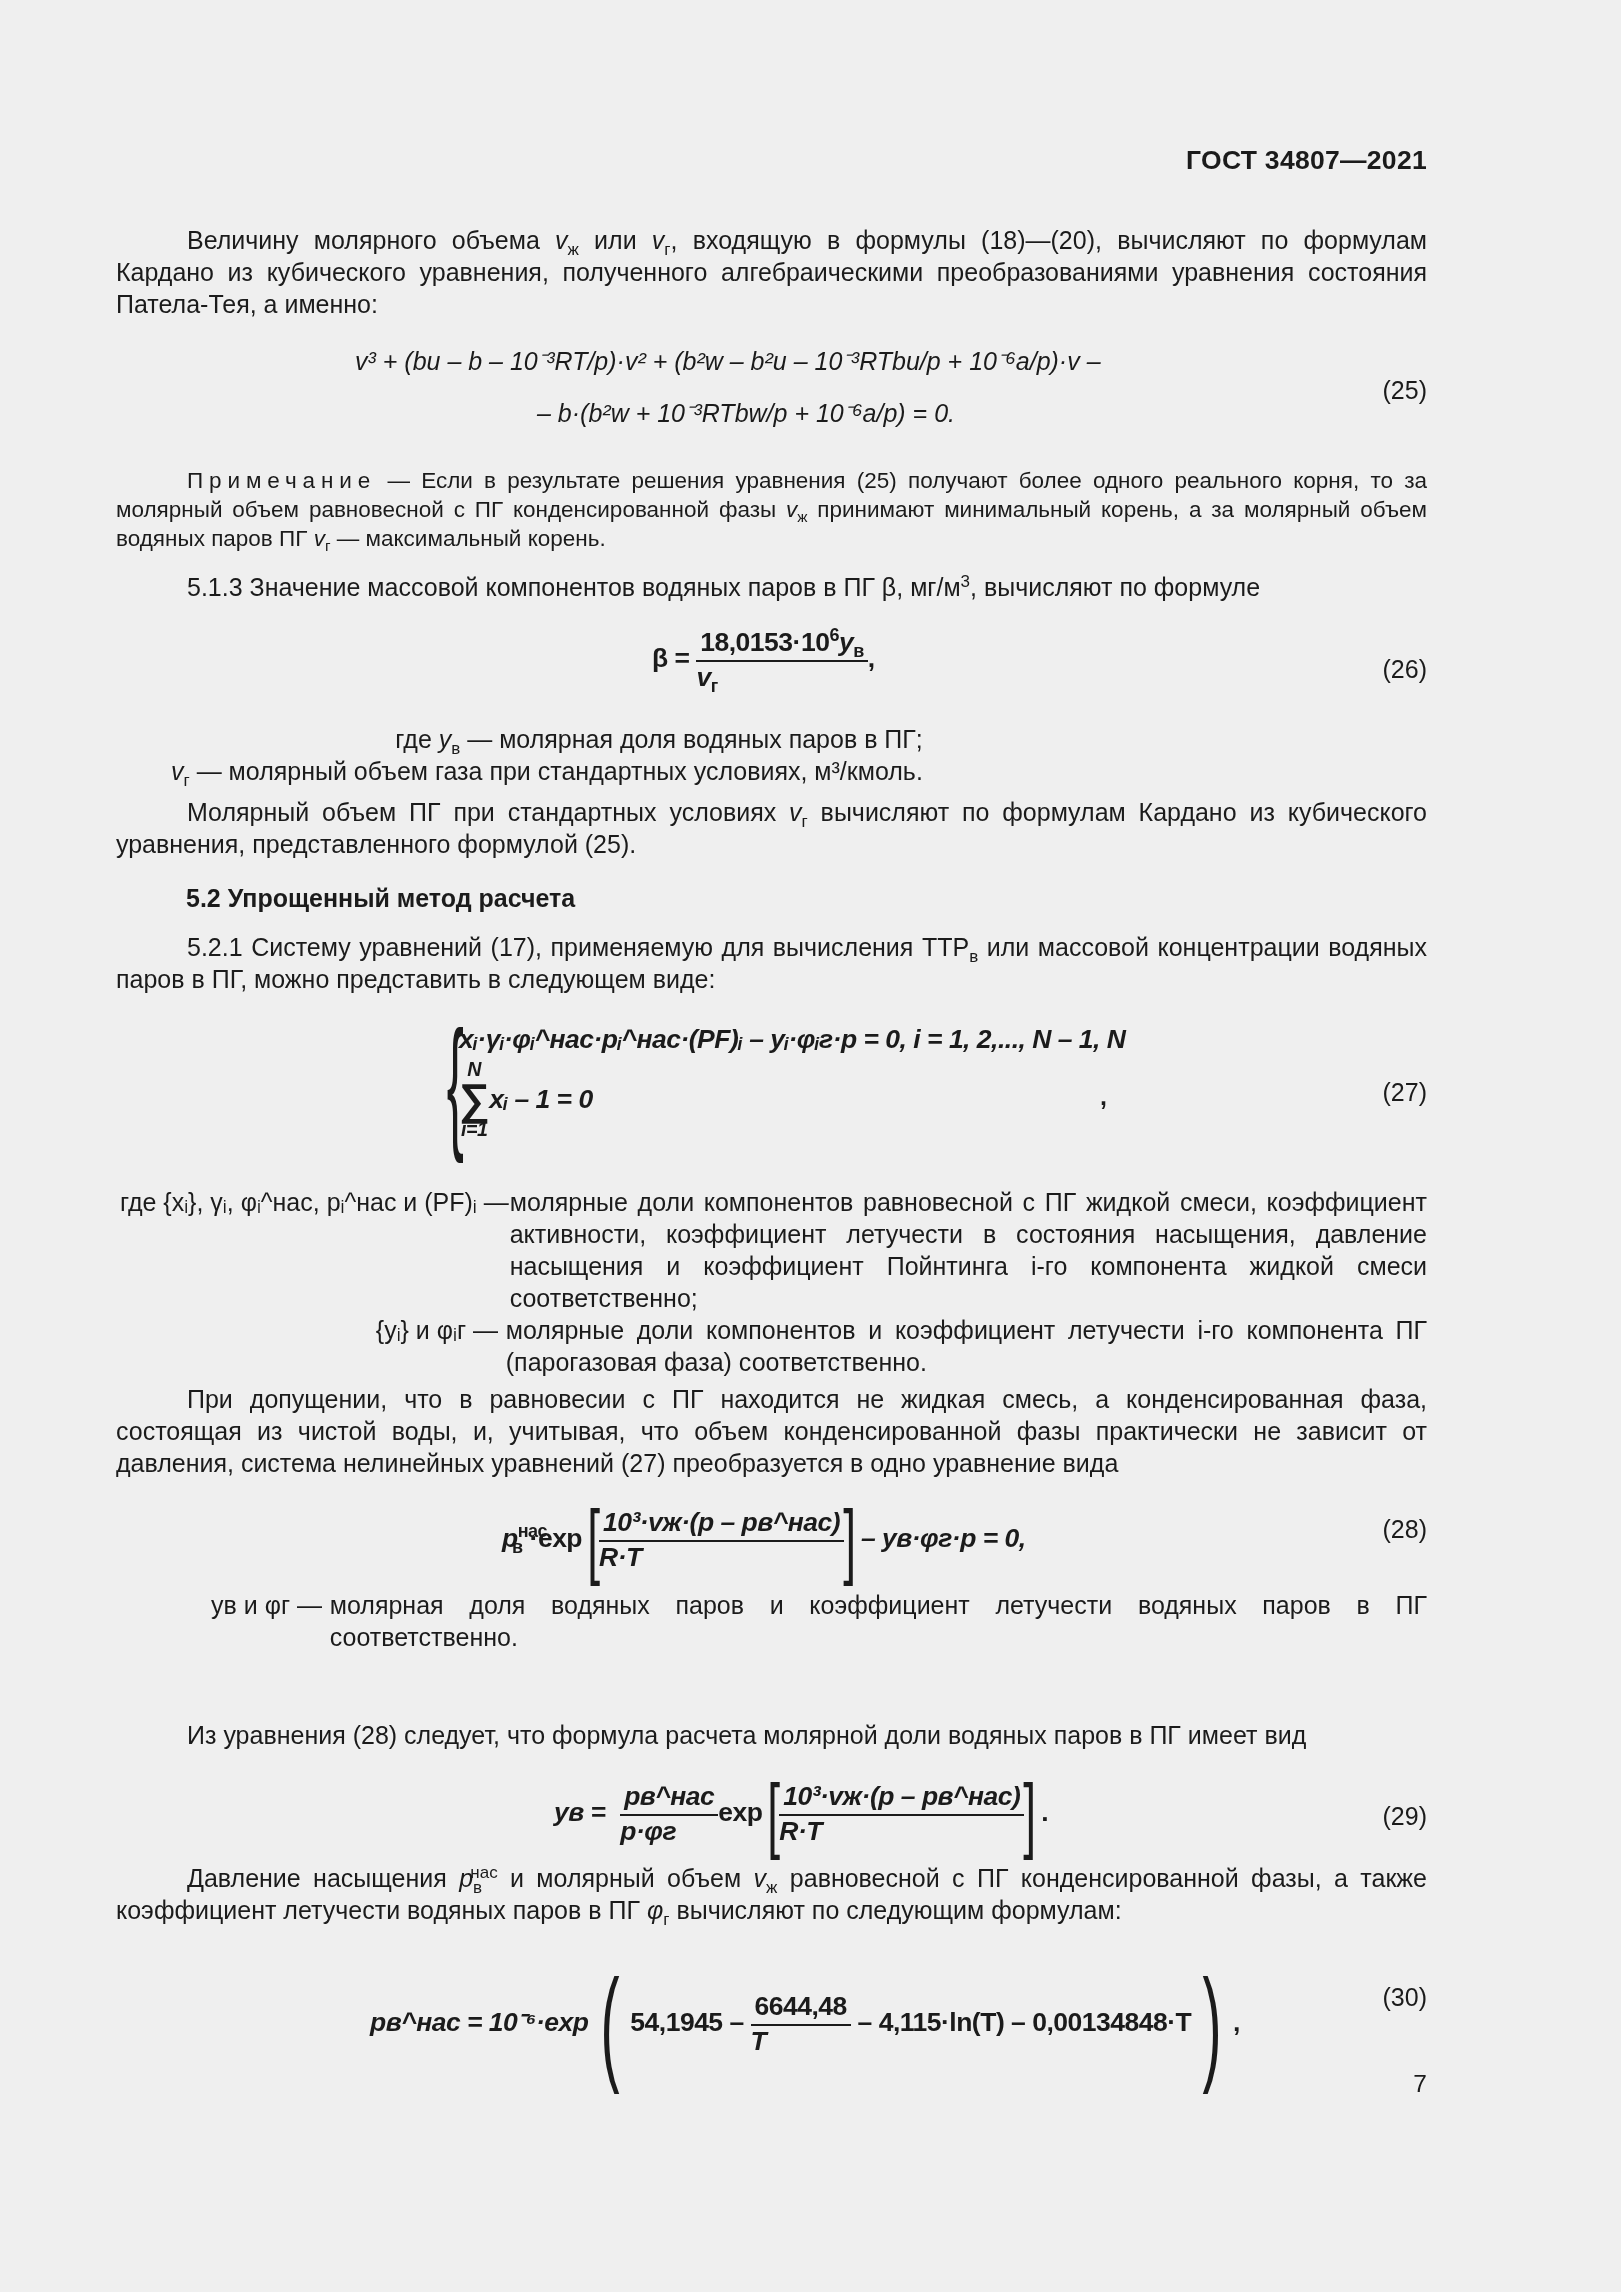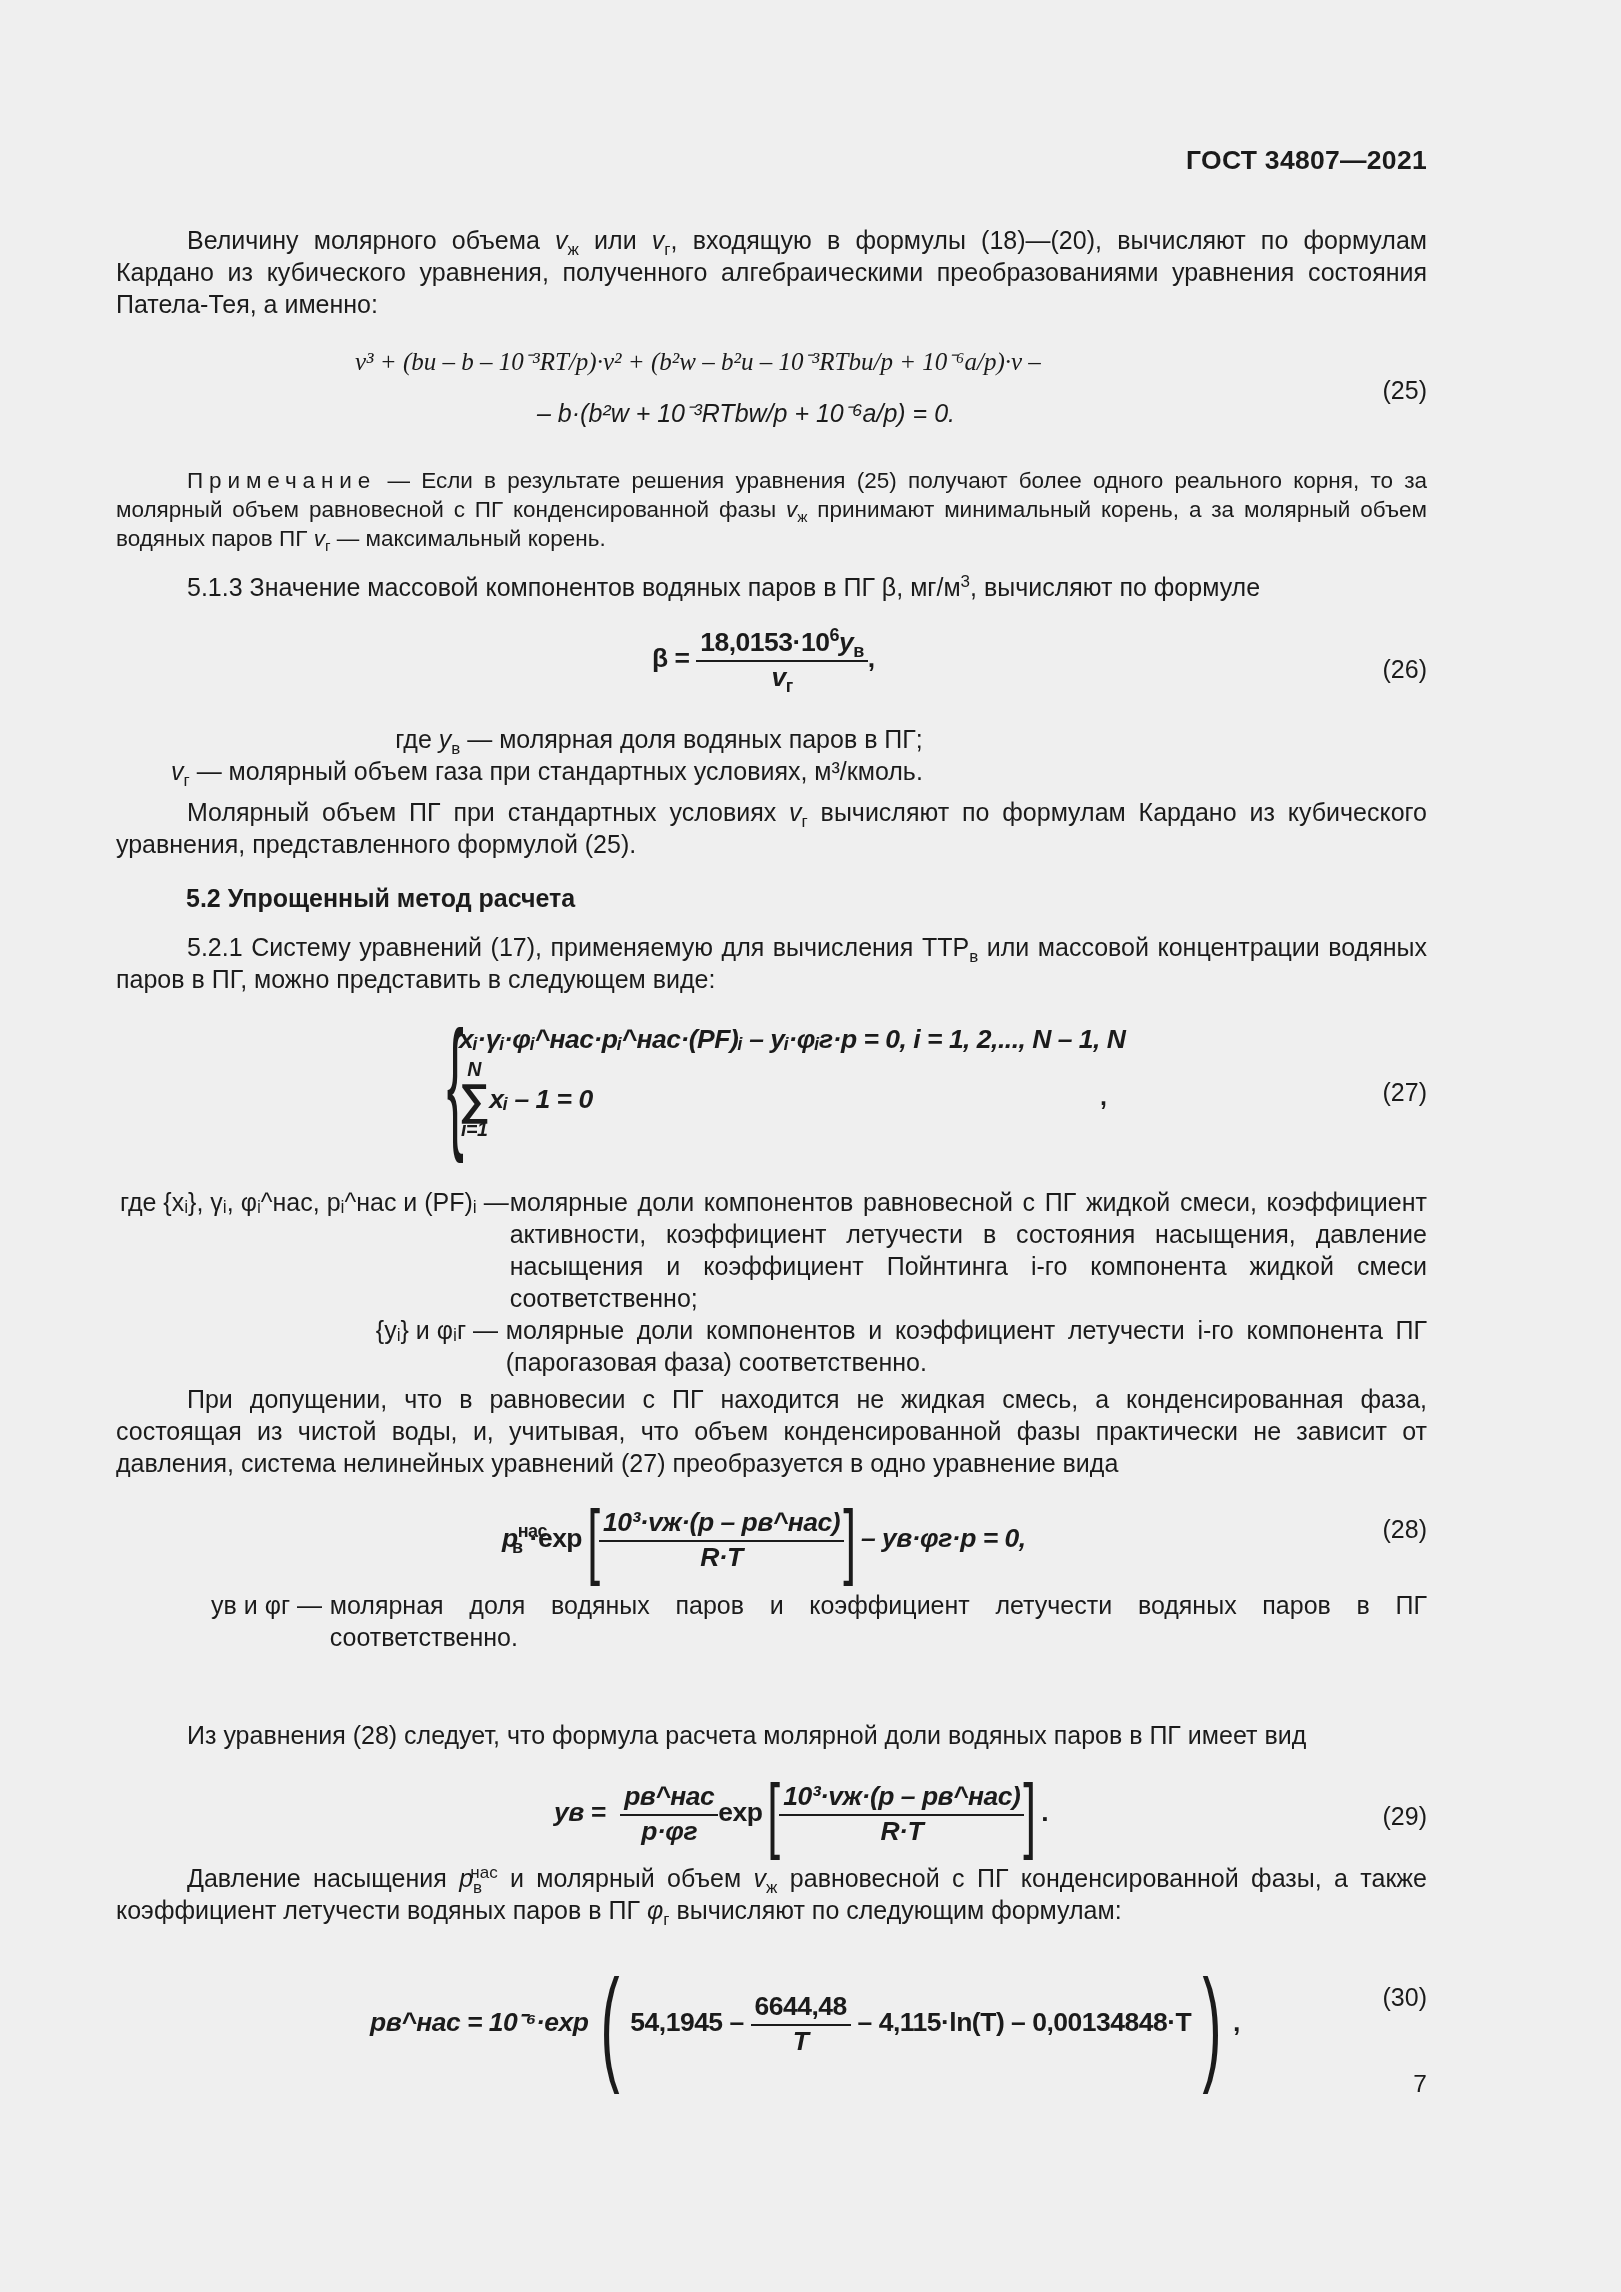--- a/index.html
+++ b/index.html
@@ -15,42 +15,42 @@
   i, .it { font-style:italic; }
   sub { font-size:0.68em; vertical-align:-0.35em; line-height:0; }
   sup { font-size:0.68em; vertical-align:0.55em; line-height:0; }
   .eq { position:absolute; font-style:italic; white-space:nowrap; }
   .eqnum { position:absolute; right:194px; font-style:normal; }
   .note-lbl { letter-spacing:5.9px; }
   .small { font-size:22.5px; line-height:29px; }
   .bold { font-weight:bold; }
   .formula { position:absolute; white-space:nowrap; font-weight:bold; font-size:26.5px; letter-spacing:-0.5px; }
   .formula .n { font-style:normal; }
-  .frac { display:inline-block; vertical-align:middle; text-align:center; }
+  .frac { display:inline-block; vertical-align:middle; text-align:left; }
   .frac .num { display:block; padding:0 3.9px 2px; border-bottom:2.5px solid #1b1b1b; }
   .frac .den { display:block; padding-top:0; }
   .bracket { display:inline-block; vertical-align:middle; font-weight:normal; font-size:84px; line-height:84px; transform:scaleX(0.55); }
   .paren-big { display:inline-block; vertical-align:middle; font-weight:normal; font-size:127px; line-height:118px; transform:scaleX(0.45); }
   .defs { position:absolute; left:116px; width:1311px; line-height:32px; }
   .def-row { display:flex; }
   .def-term { text-align:right; white-space:nowrap; padding-right:7.8px; }
   .def-text { flex:1; text-align:justify; }
   .pagenum { right:194px; top:2070px; font-size:24.5px; }
   .sysbrace { display:inline-block; vertical-align:middle; font-weight:normal; font-size:147px; line-height:127px; transform:scaleX(0.35); }
 </style>
 </head>
 <body>
 
 <div class="abs header">ГОСТ 34807—2021</div>
 
 <div class="abs para indent" style="top:224px;">
   <span>Величину молярного объема </span><i>v</i><sub>ж</sub><span> или </span><i>v</i><sub>г</sub><span>, входящую в формулы (18)—(20), вычисляют по формулам Кардано из кубического уравнения, полученного алгебраическими преобразованиями уравнения состояния Патела-Тея, а именно:</span>
 </div>
 
-<div class="eq" style="left:355px; top:343px;font-family:Liberation Serif, serif;">v³ + (bu – b – 10⁻³RT/p)·v² + (b²w – b²u – 10⁻³RTbu/p + 10⁻⁶a/p)·v –</div>
+<div class="eq" style="left:355px; top:343px;">v³ + (bu – b – 10⁻³RT/p)·v² + (b²w – b²u – 10⁻³RTbu/p + 10⁻⁶a/p)·v –</div>
 <div class="eq" style="left:537px; top:395px;">– b·(b²w + 10⁻³RTbw/p + 10⁻⁶a/p) = 0.</div>
 <div class="abs eqnum" style="top:376px;">(25)</div>
 
 <div class="abs para indent small" style="top:466px;">
   <span class="note-lbl">Примечание</span><span> — </span><span>Если в результате решения уравнения (25) получают более одного реального корня, то за молярный объем равновесной с ПГ конденсированной фазы </span><i>v</i><sub>ж</sub><span> принимают минимальный корень, а за молярный объем водяных паров ПГ </span><i>v</i><sub>г</sub><span> — максимальный корень.</span>
 </div>
 
 <div class="abs para indent" style="top:571px;">
   <span>5.1.3 Значение массовой компонентов водяных паров в ПГ β, мг/м</span><sup>3</sup><span>, вычисляют по формуле</span>
 </div>

